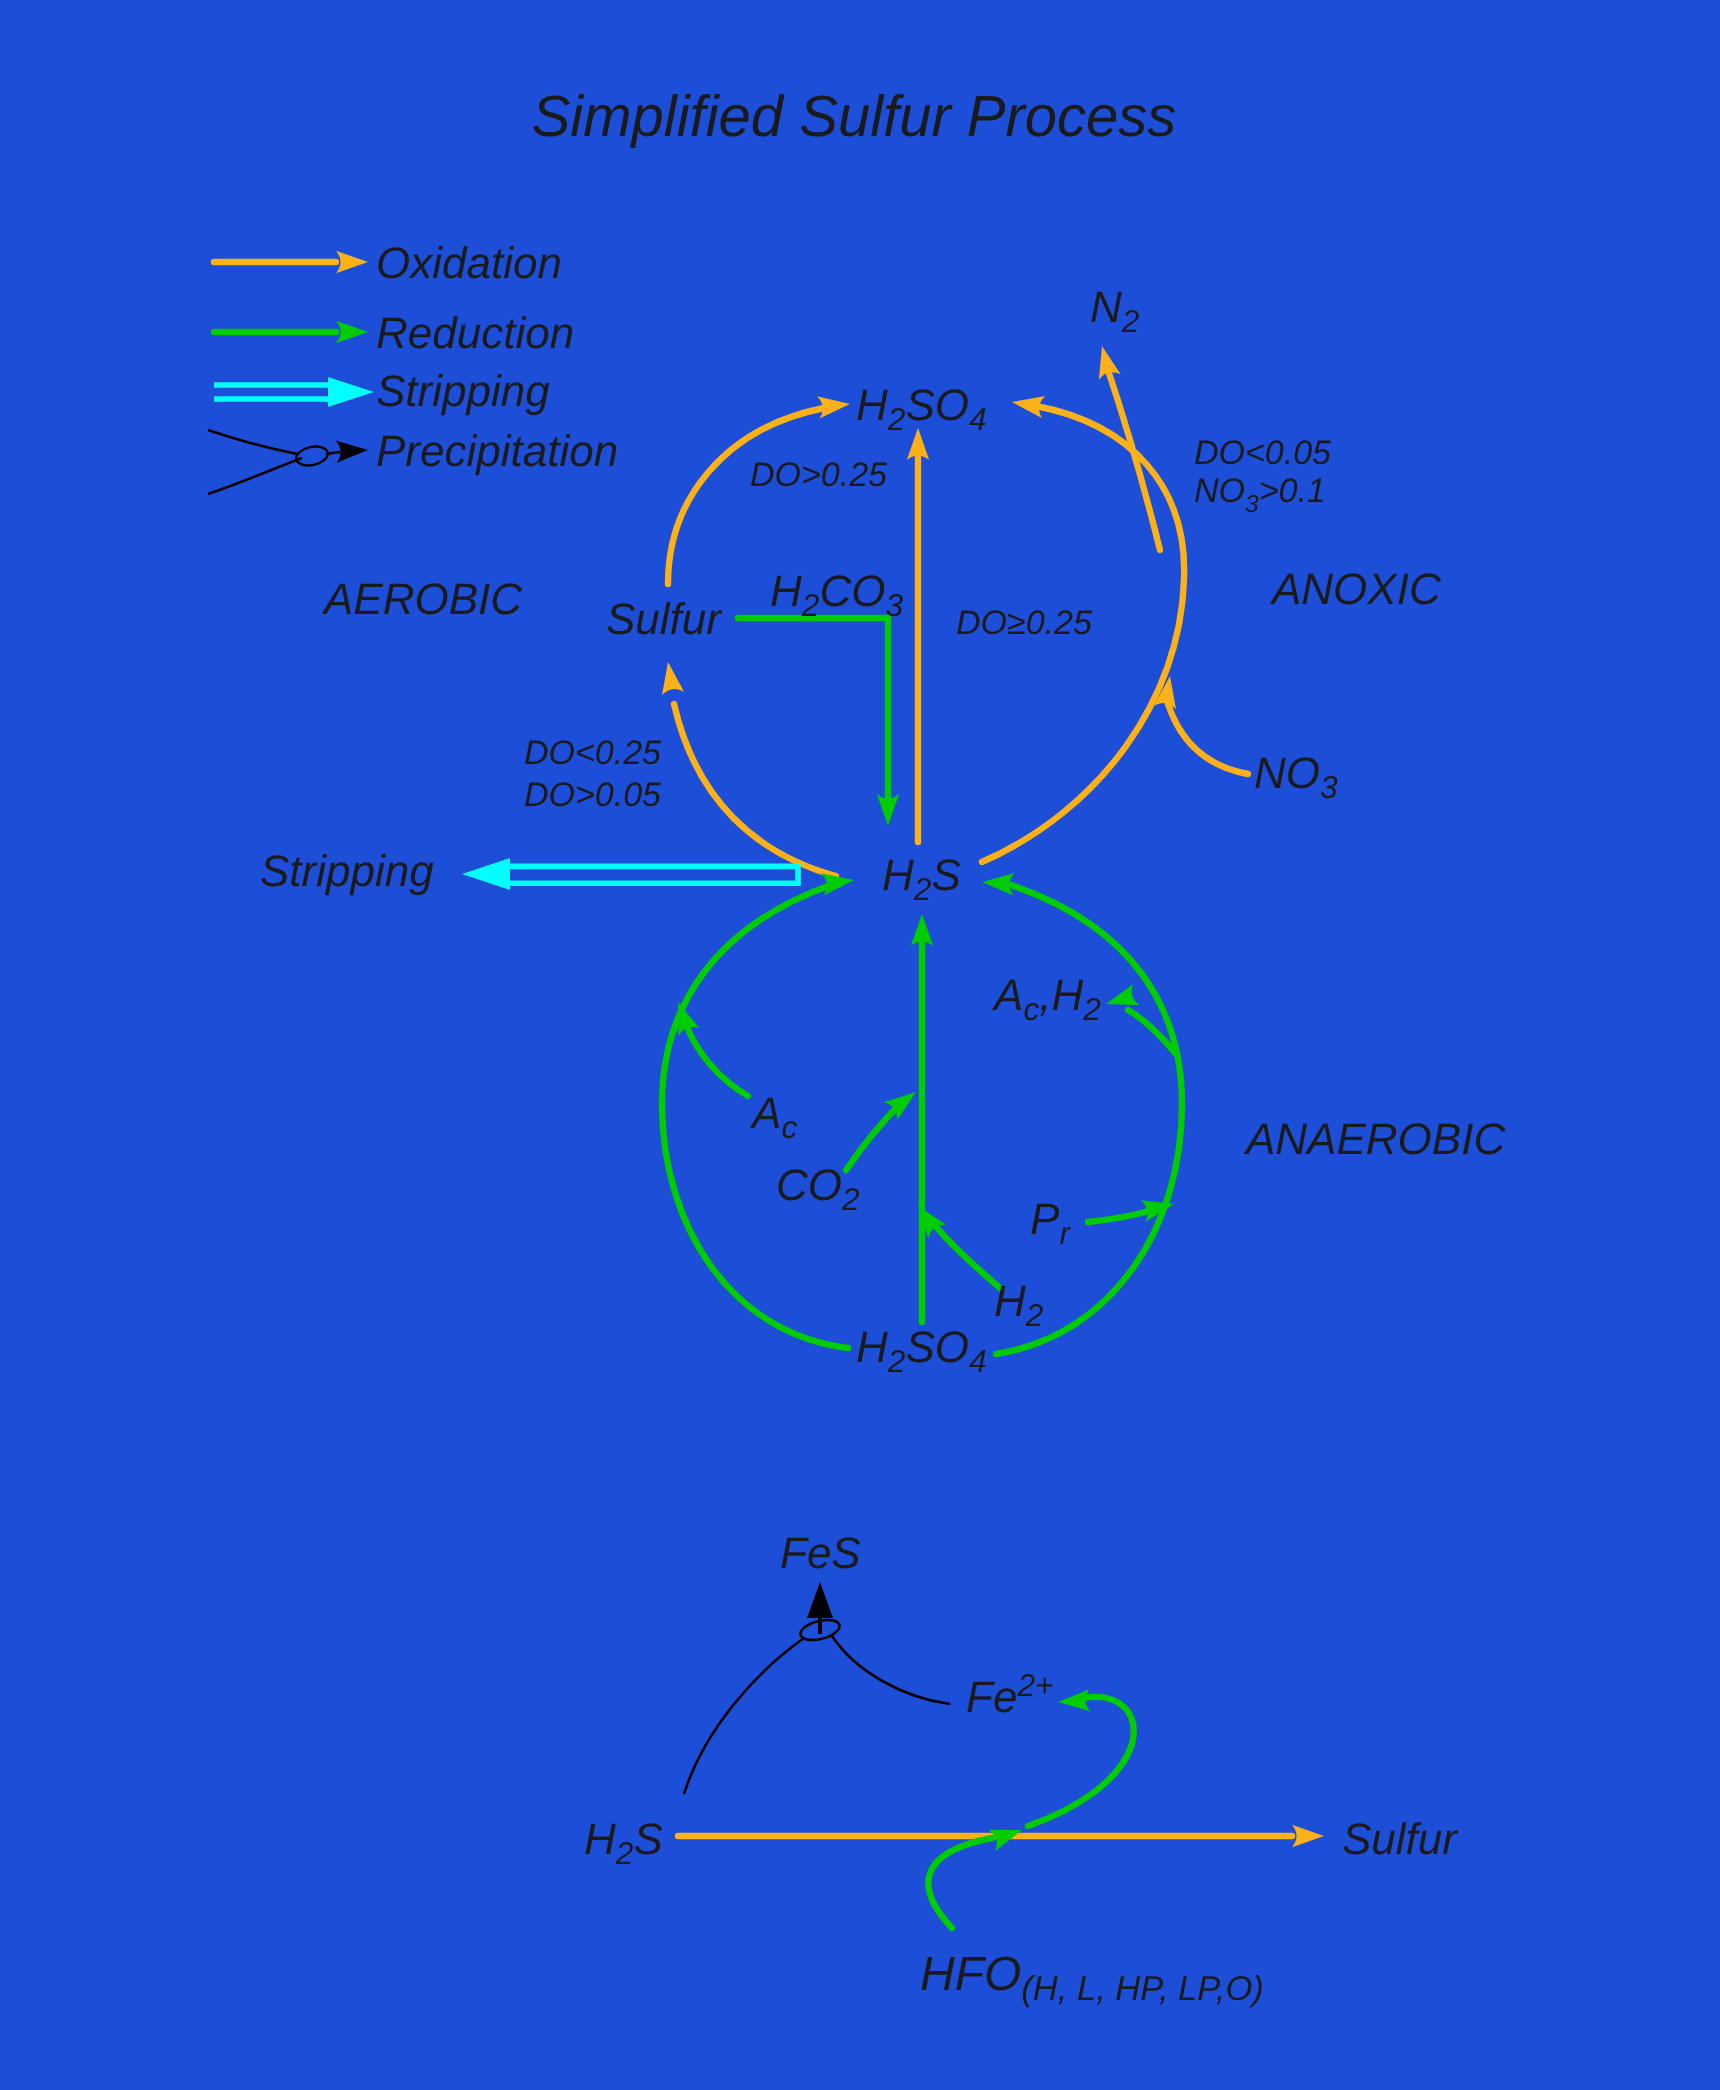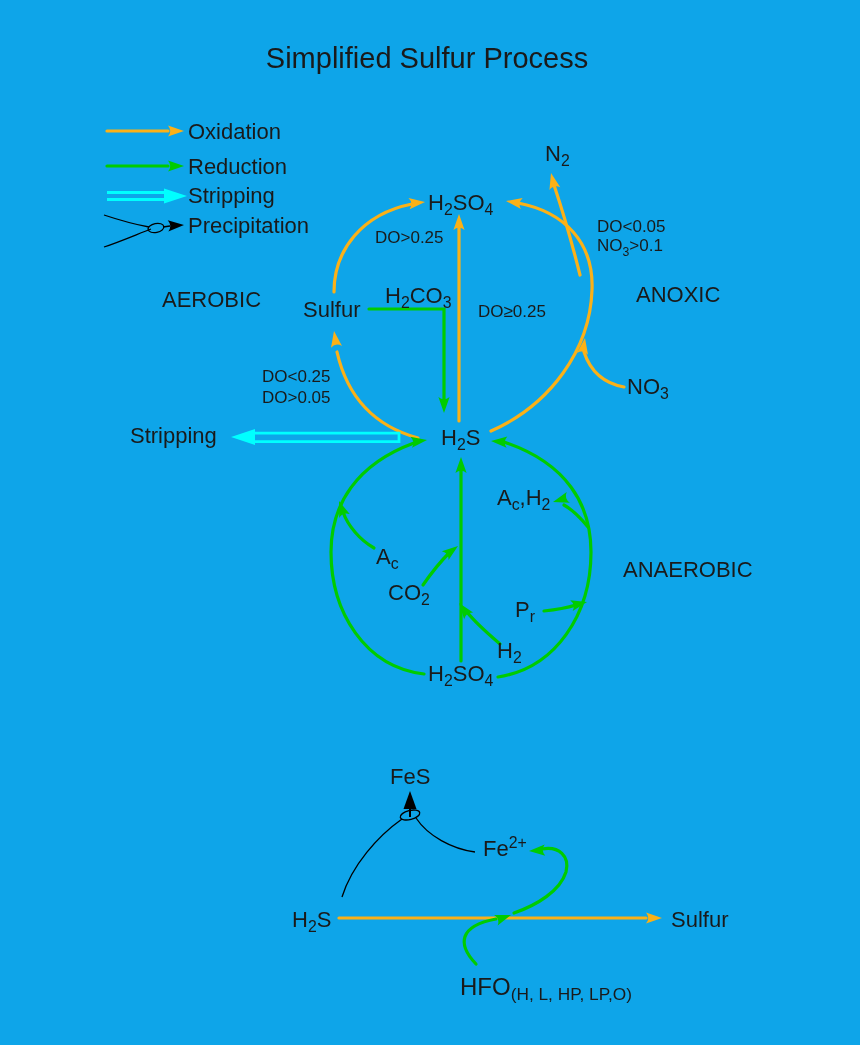--- a/index.html
+++ b/index.html
@@ -1,16 +1,16 @@
 <!DOCTYPE html>
 <html><head>
 <meta charset="utf-8">
 <style>
   html,body{margin:0;padding:0;background:#f7f7f7;}
-  .stage{position:relative;width:860px;height:1045px;background:#0ea5e9;overflow:hidden;}
+  .stage{position:relative;width:860px;height:1045px;background:#1d4ed8;overflow:hidden;font-style:italic;}
   text{font-family:"Liberation Sans","DejaVu Sans",sans-serif;fill:#1a1a1a;}
   .t29{font-size:29px;}
   .t22{font-size:22px;}
   .t24{font-size:24px;}
   .t17{font-size:17px;}
   .ox{stroke:#fbb117;}  .oxf{fill:#fbb117;}
   .re{stroke:#00cc00;}  .ref{fill:#00cc00;}
   .st{stroke:#00ffff;}  .stf{fill:#00ffff;}
   .bk{stroke:#000;}     .bkf{fill:#000;}
   .shaft{fill:none;stroke-width:3.2;stroke-linecap:round;}

